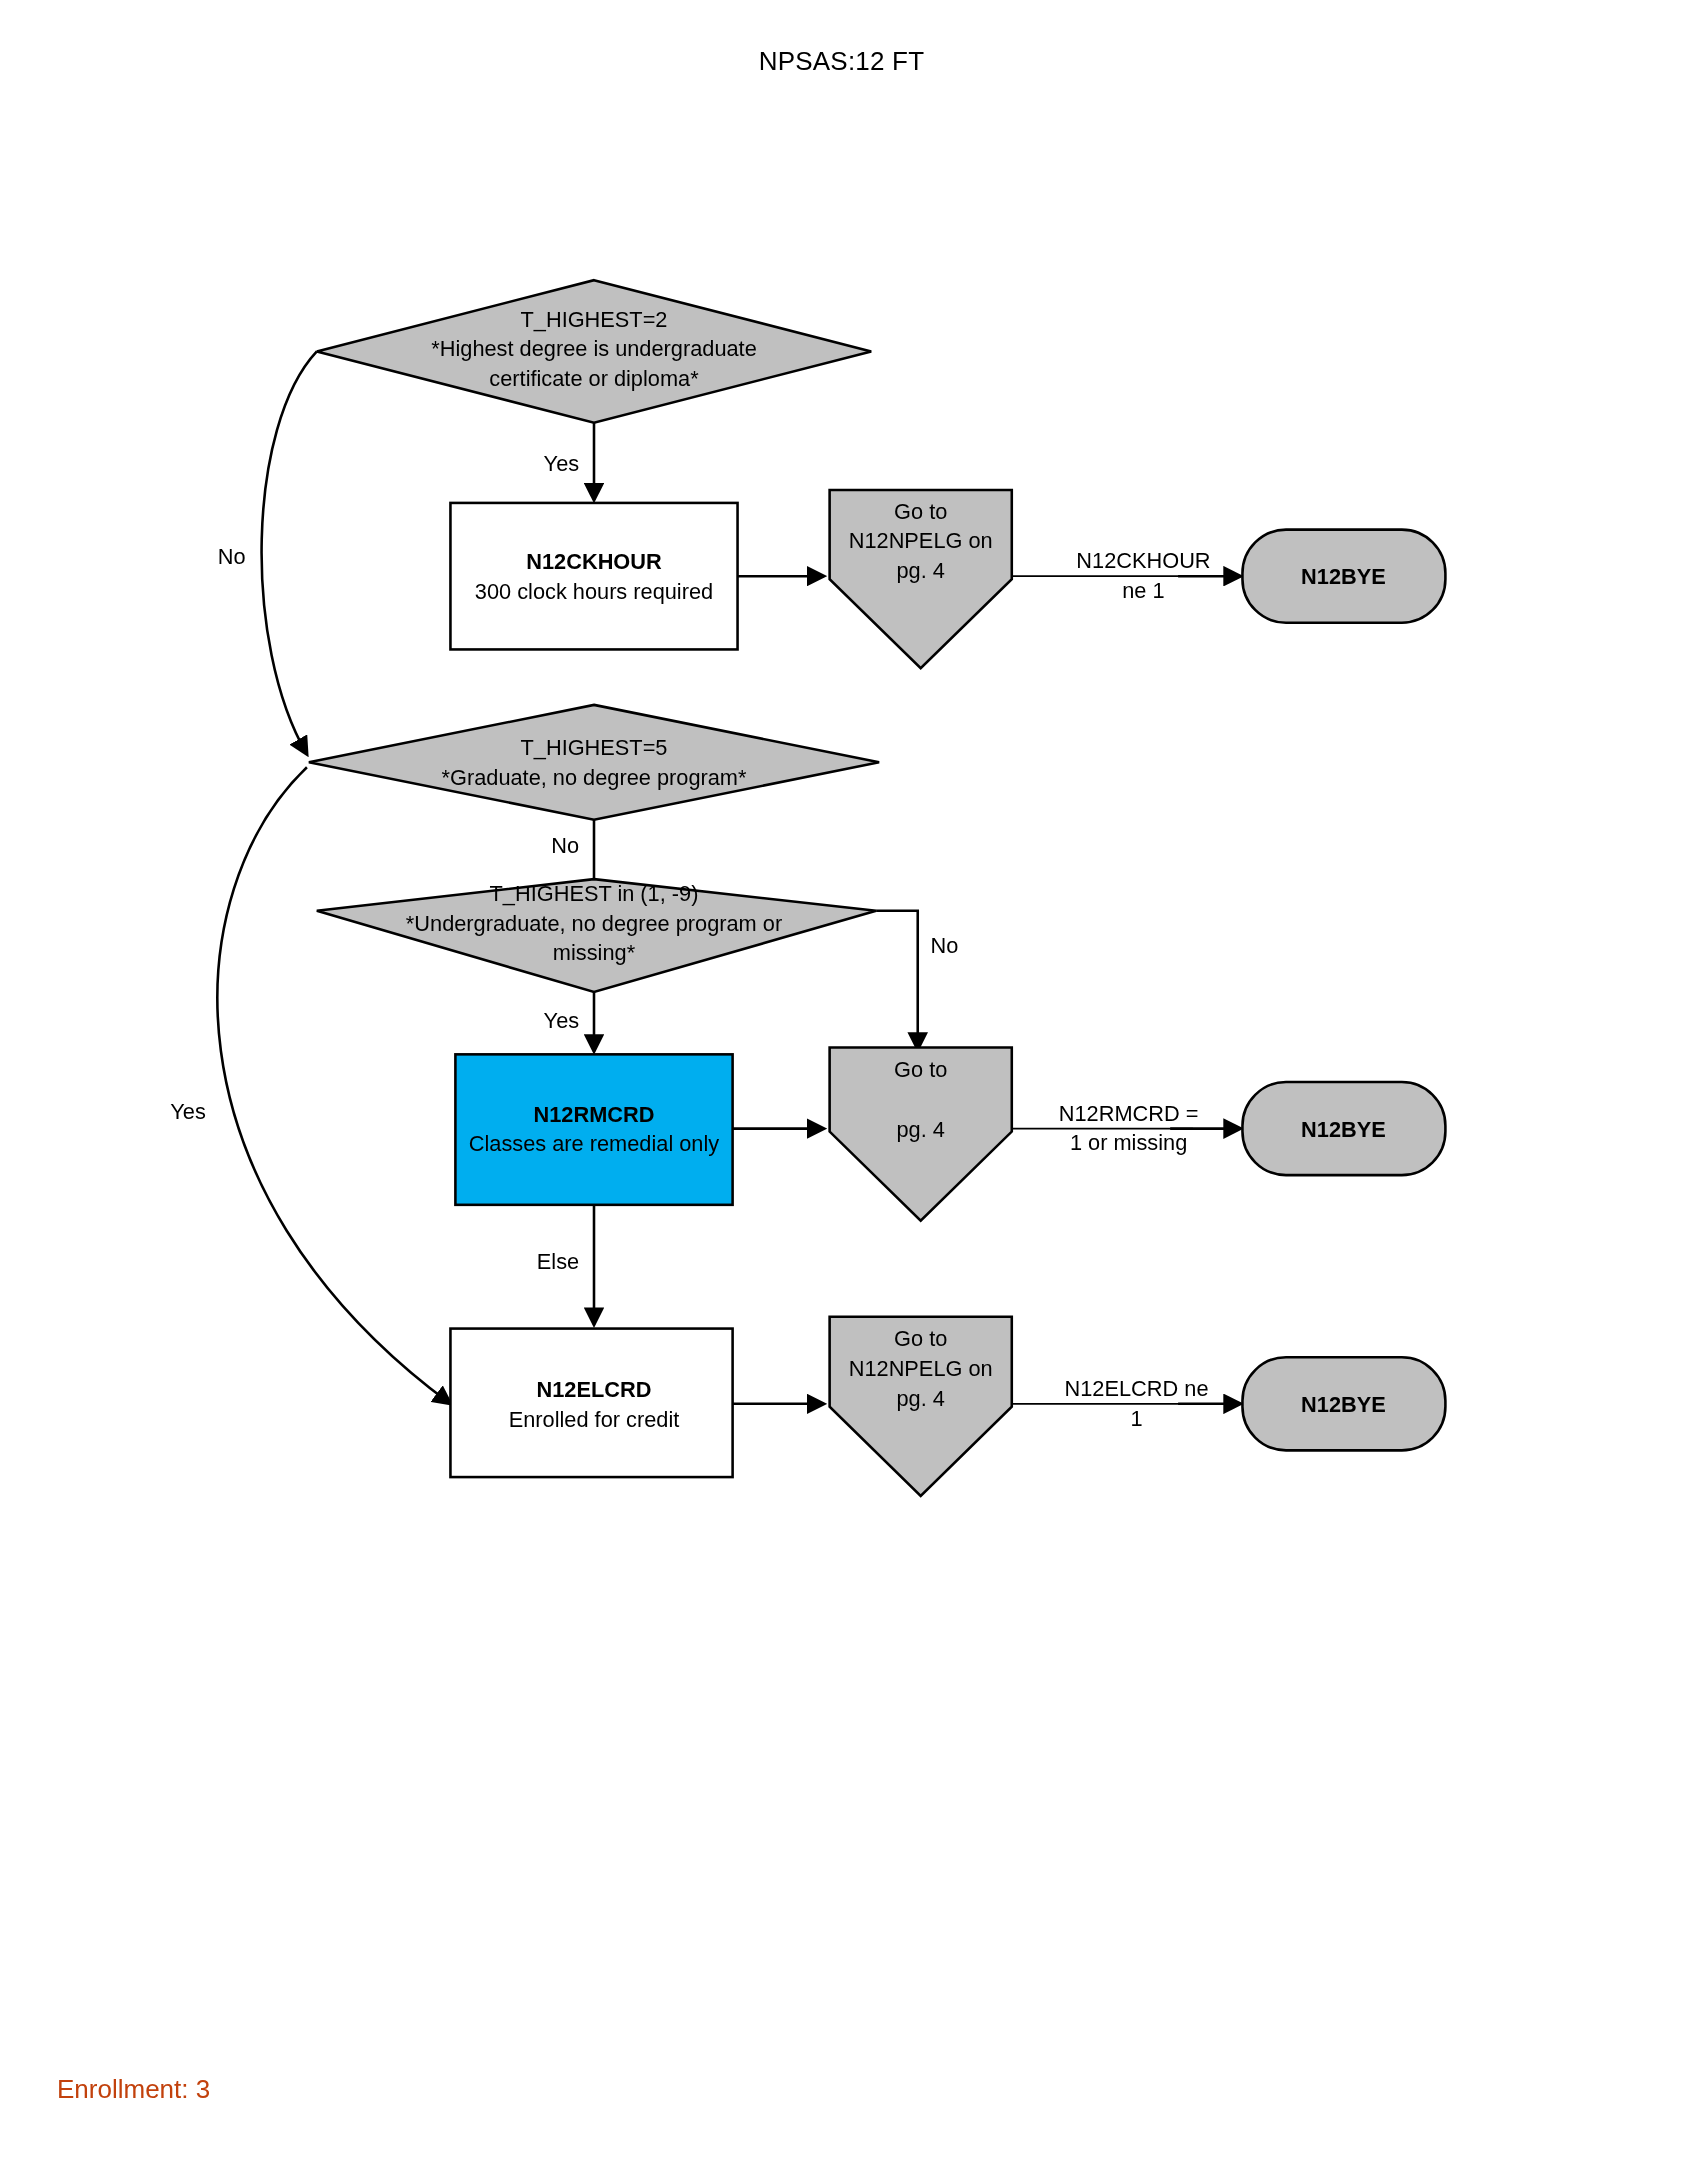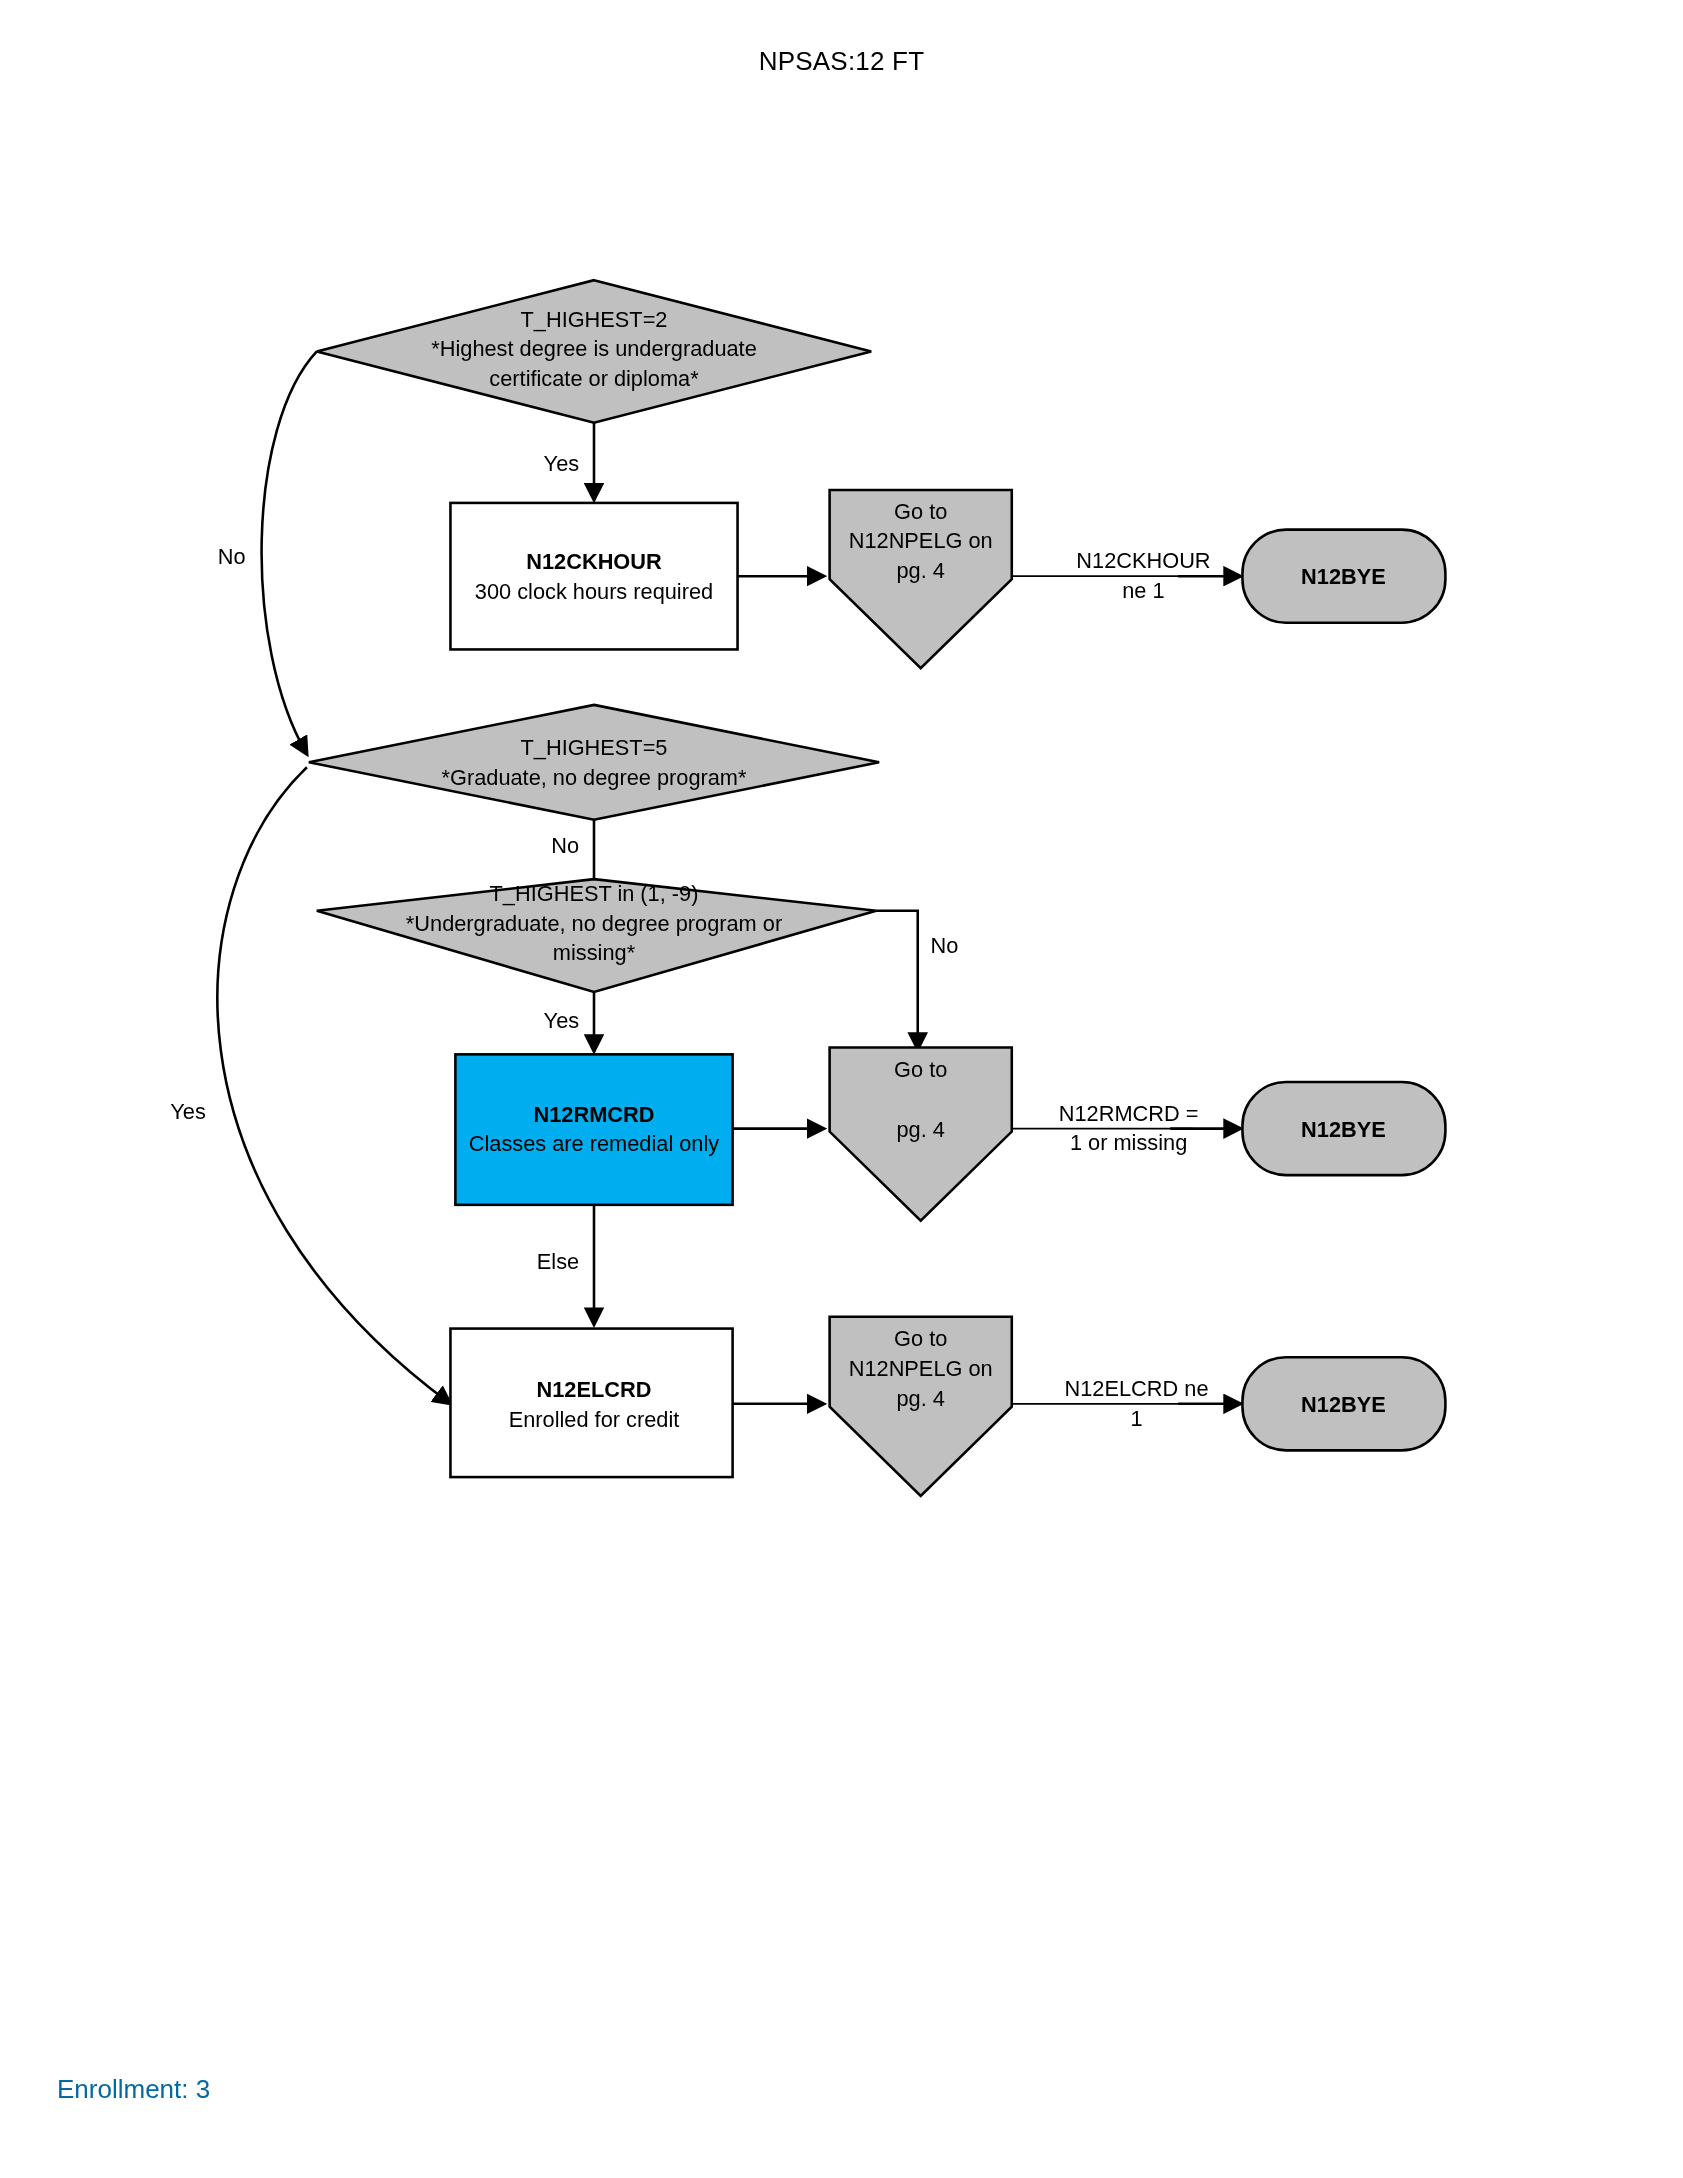--- a/index.html
+++ b/index.html
@@ -29,21 +29,21 @@
     text-align: center;
     font-size: 26px;
     letter-spacing: 0.2px;
     color: #000000;
   }
   .page-footer {
     position: absolute;
     left: 57px;
     top: 2074px;
     font-size: 26px;
-    color: #0369a1;
+    color: #c2410c;
   }
   svg.flow {
     position: absolute;
     left: 0;
     top: 0;
     width: 1683px;
     height: 2178px;
     display: block;
   }
   .shape-fill-gray { fill: #c0c0c0; }

